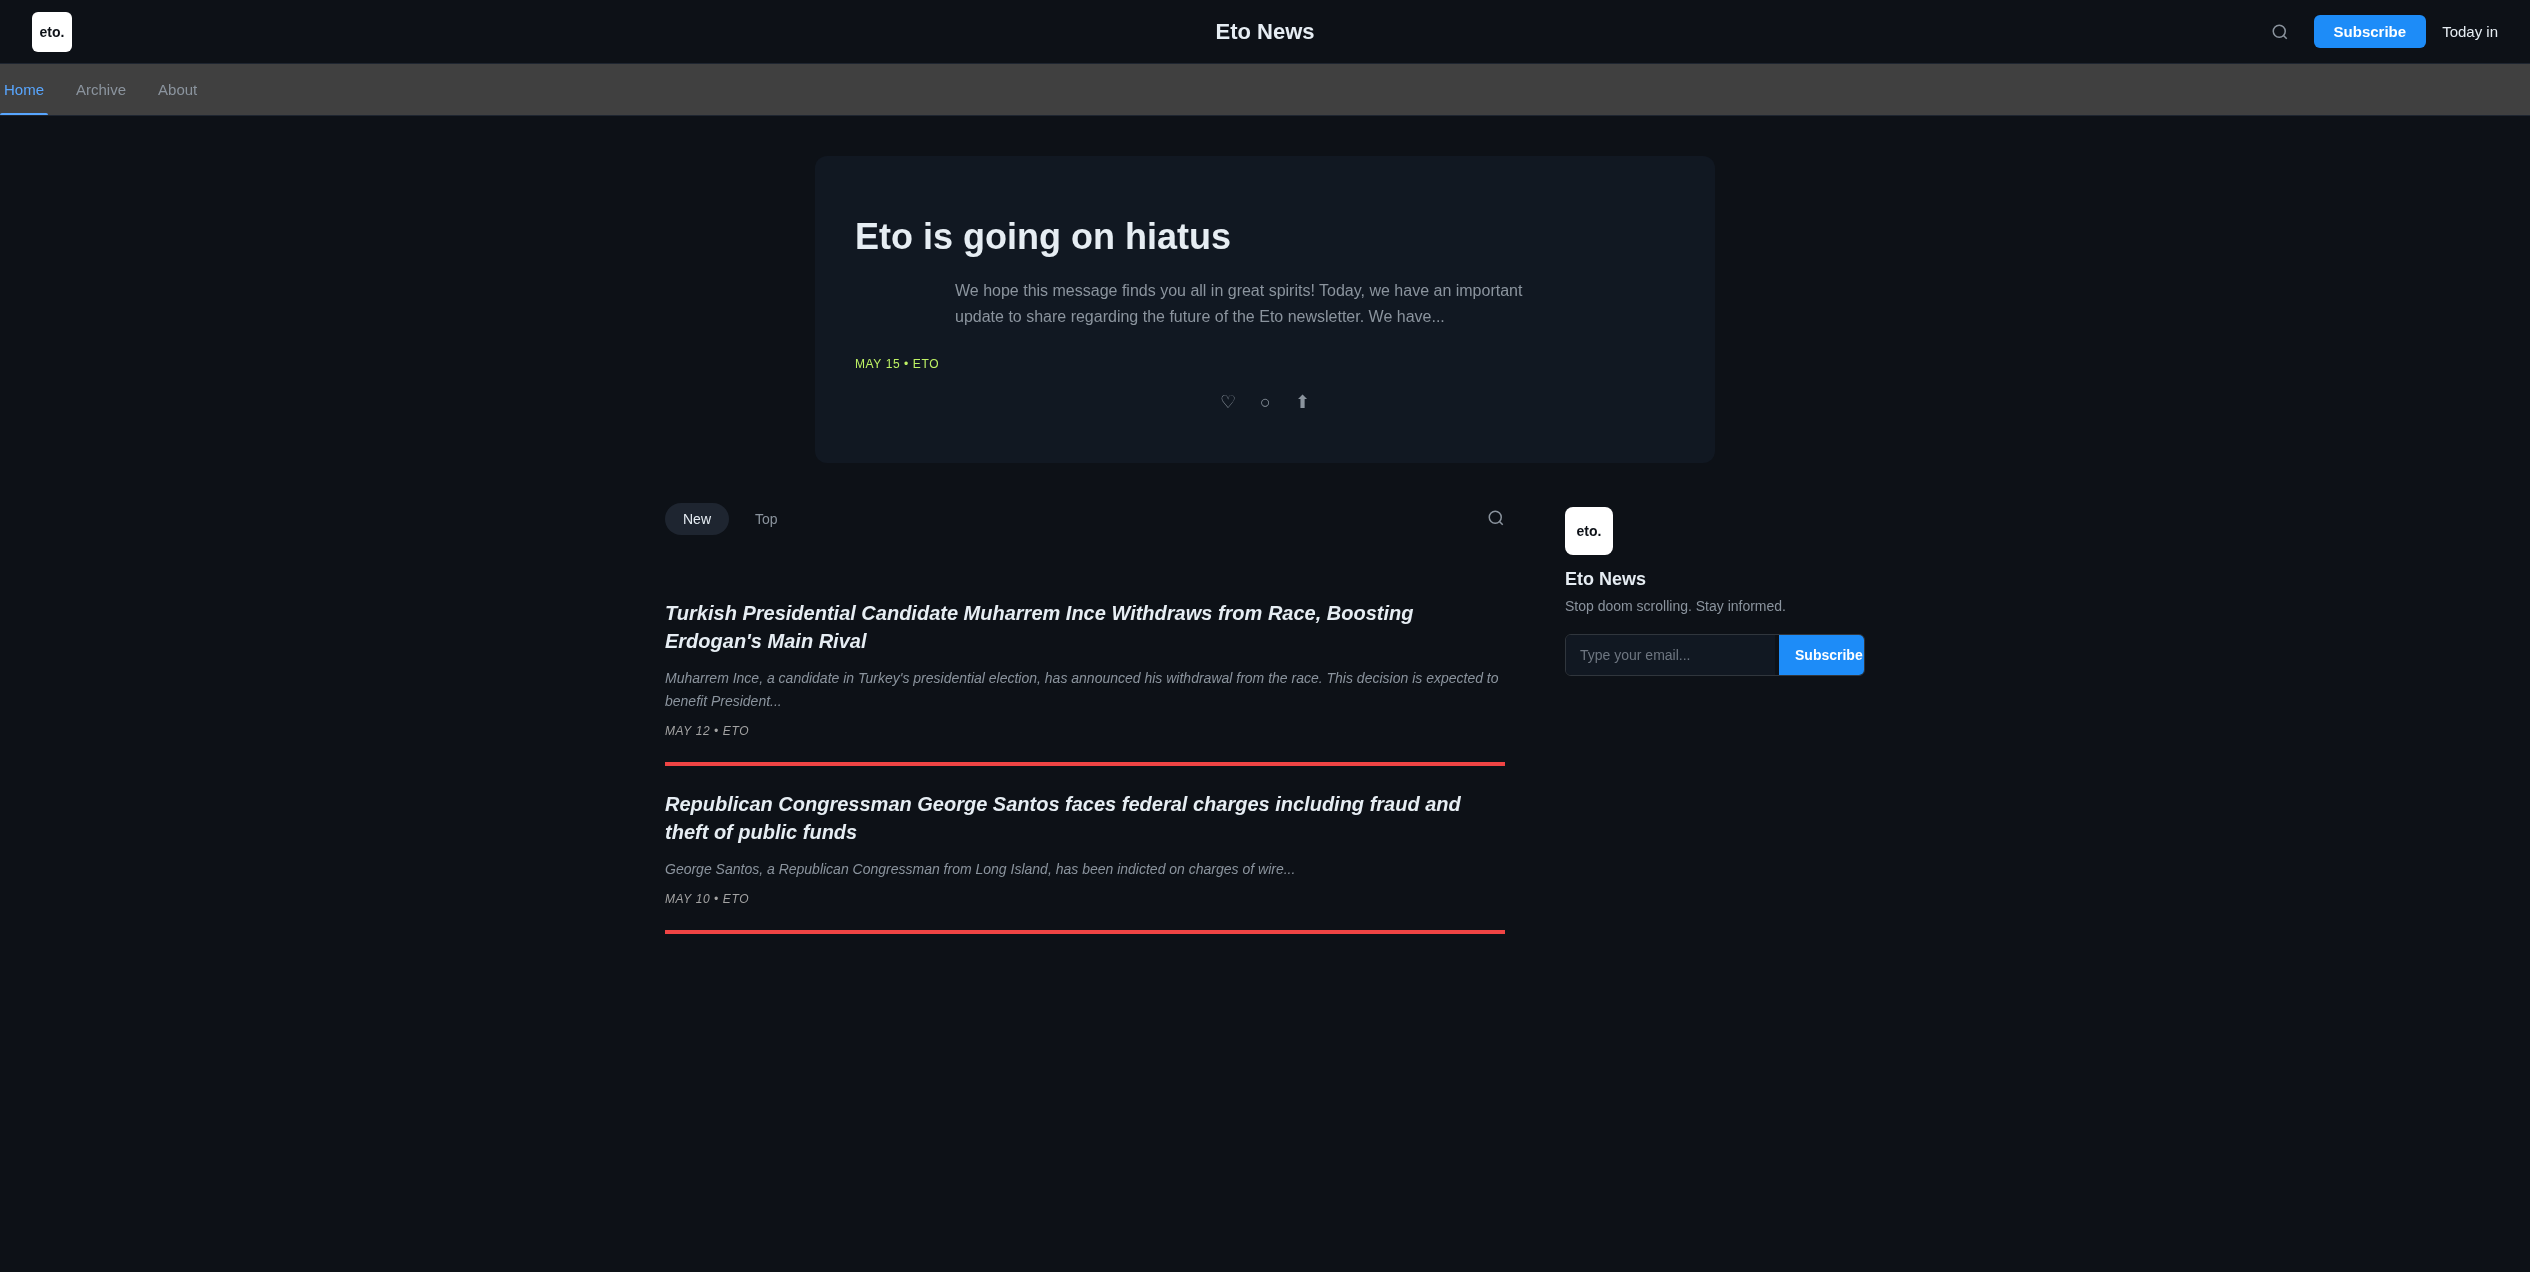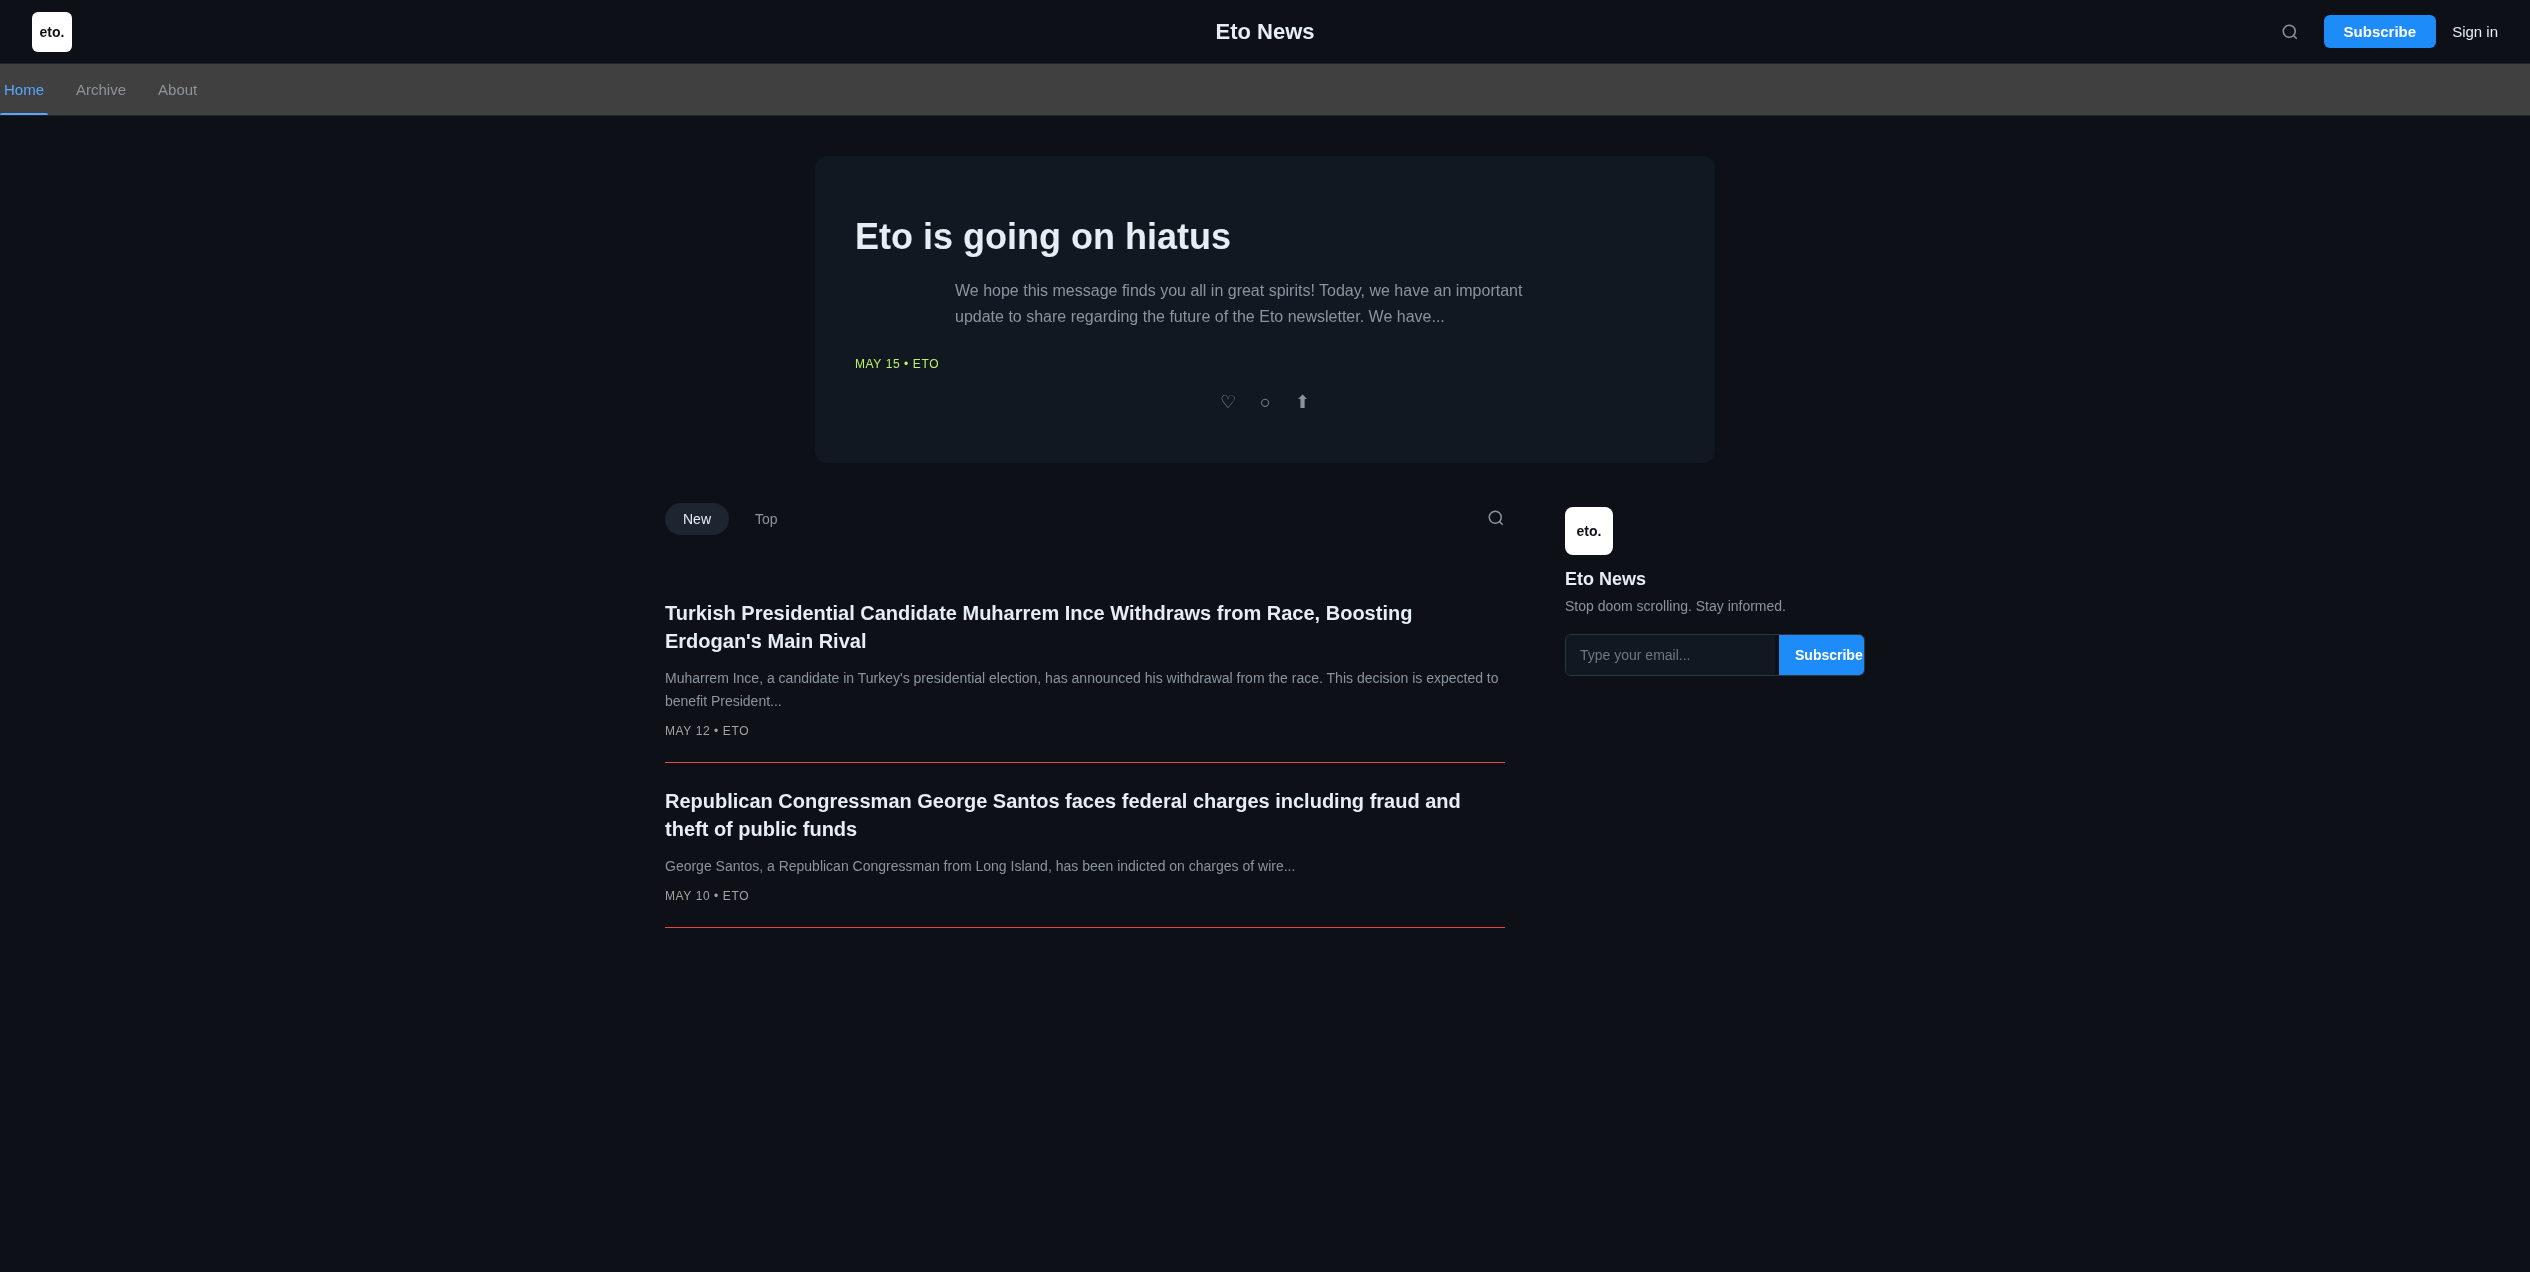--- a/index.html
+++ b/index.html
@@ -211,21 +211,22 @@
     }
 
     .tab-btn.inactive {
       background: none;
       color: #8b949e;
     }
 
     
     .article-card {
       padding: 24px 0;
-      border-bottom: 1px solid #ef4444;
+      border-bottom: 4px solid #ef4444;
+      font-style: italic;
     }
 
     .article-title {
       font-size: 20px;
       font-weight: 700;
       color: #e6edf3;
       margin-bottom: 12px;
       line-height: 1.4;
       cursor: pointer;
     }
@@ -322,21 +323,21 @@
   <span class="site-title">Eto News</span>
 
   <div class="header-right">
     <button class="search-icon-btn">
       <svg width="18" height="18" viewBox="0 0 24 24" fill="none" stroke="currentColor" stroke-width="2">
         <circle cx="11" cy="11" r="8"></circle>
         <line x1="21" y1="21" x2="16.65" y2="16.65"></line>
       </svg>
     </button>
     <button class="subscribe-btn">Subscribe</button>
-    <button class="sign-in-btn">Sign in</button>
+    <button class="sign-in-btn">Today in</button>
   </div>
 </header>
 
 <nav class="nav-bar">
   <a class="nav-item active">Home</a>
   <a class="nav-item">Archive</a>
   <a class="nav-item">About</a>
 </nav>
 
 <div style="padding: 0 40px; max-width: 1280px; margin: 0 auto;">

